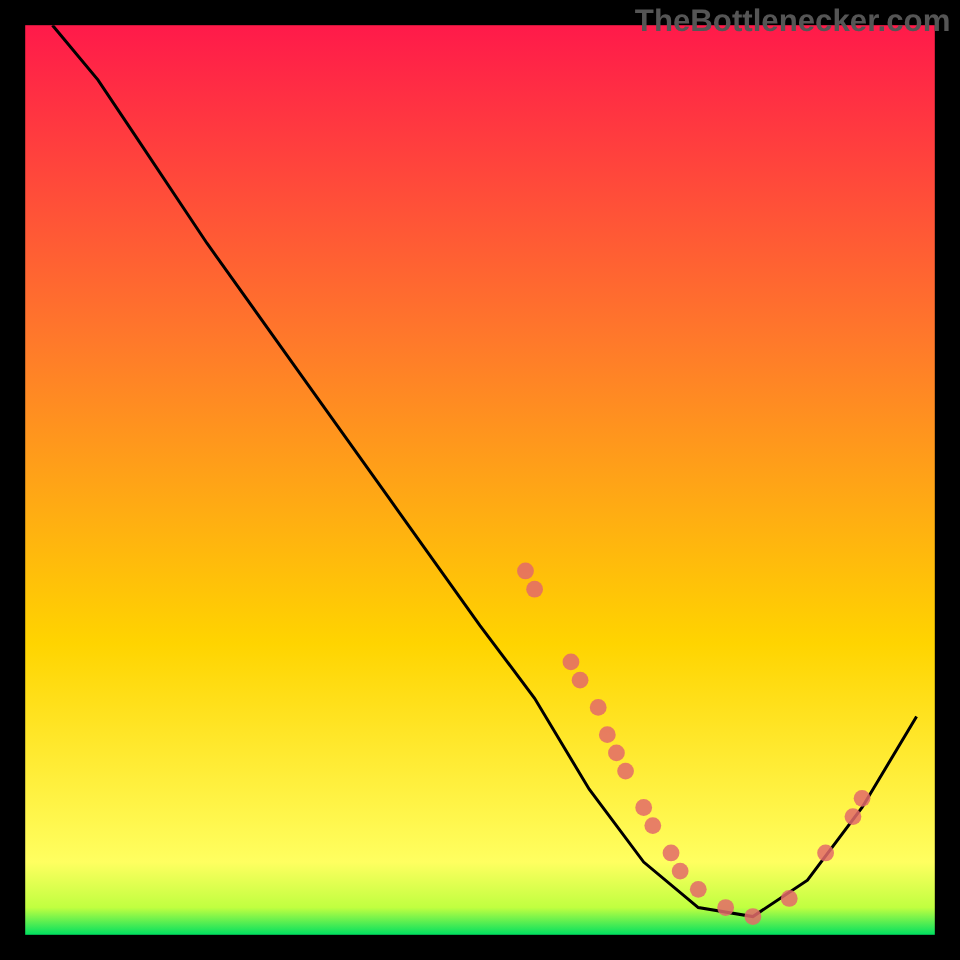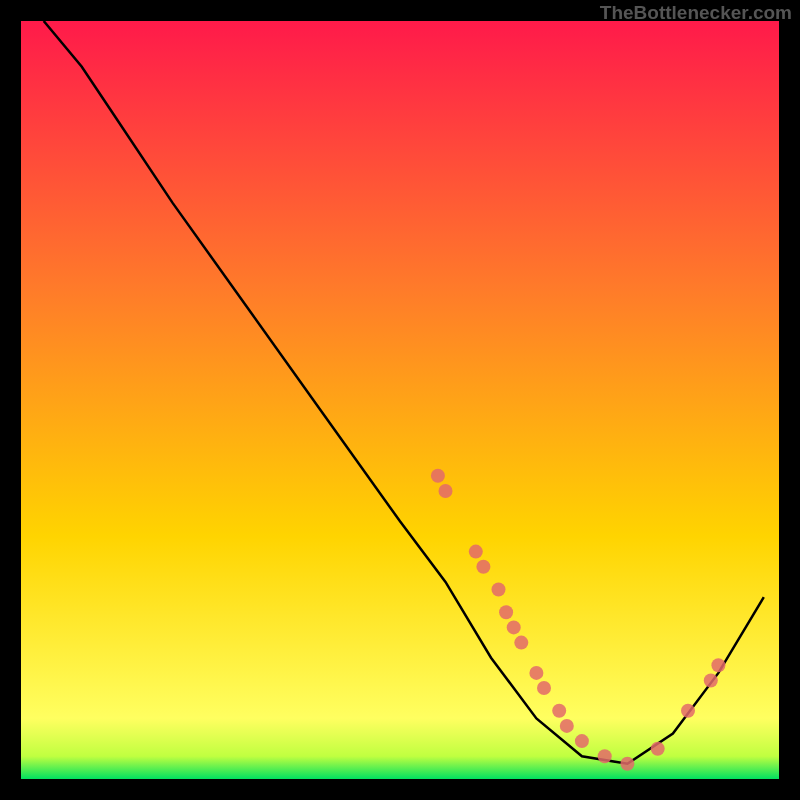--- a/index.html
+++ b/index.html
@@ -16,21 +16,21 @@
     position: absolute;
     left: 0;
     top: 0;
     width: 800px;
     height: 800px;
   }
   .watermark {
     position: absolute;
     top: 2px;
     right: 8px;
-    font-size: 19px;
+    font-size: 26px;
     font-weight: bold;
     color: #555;
     z-index: 50;
     letter-spacing: 0px;
   }
   svg { display: block; }
 </style>
 </head>
 <body>
 

